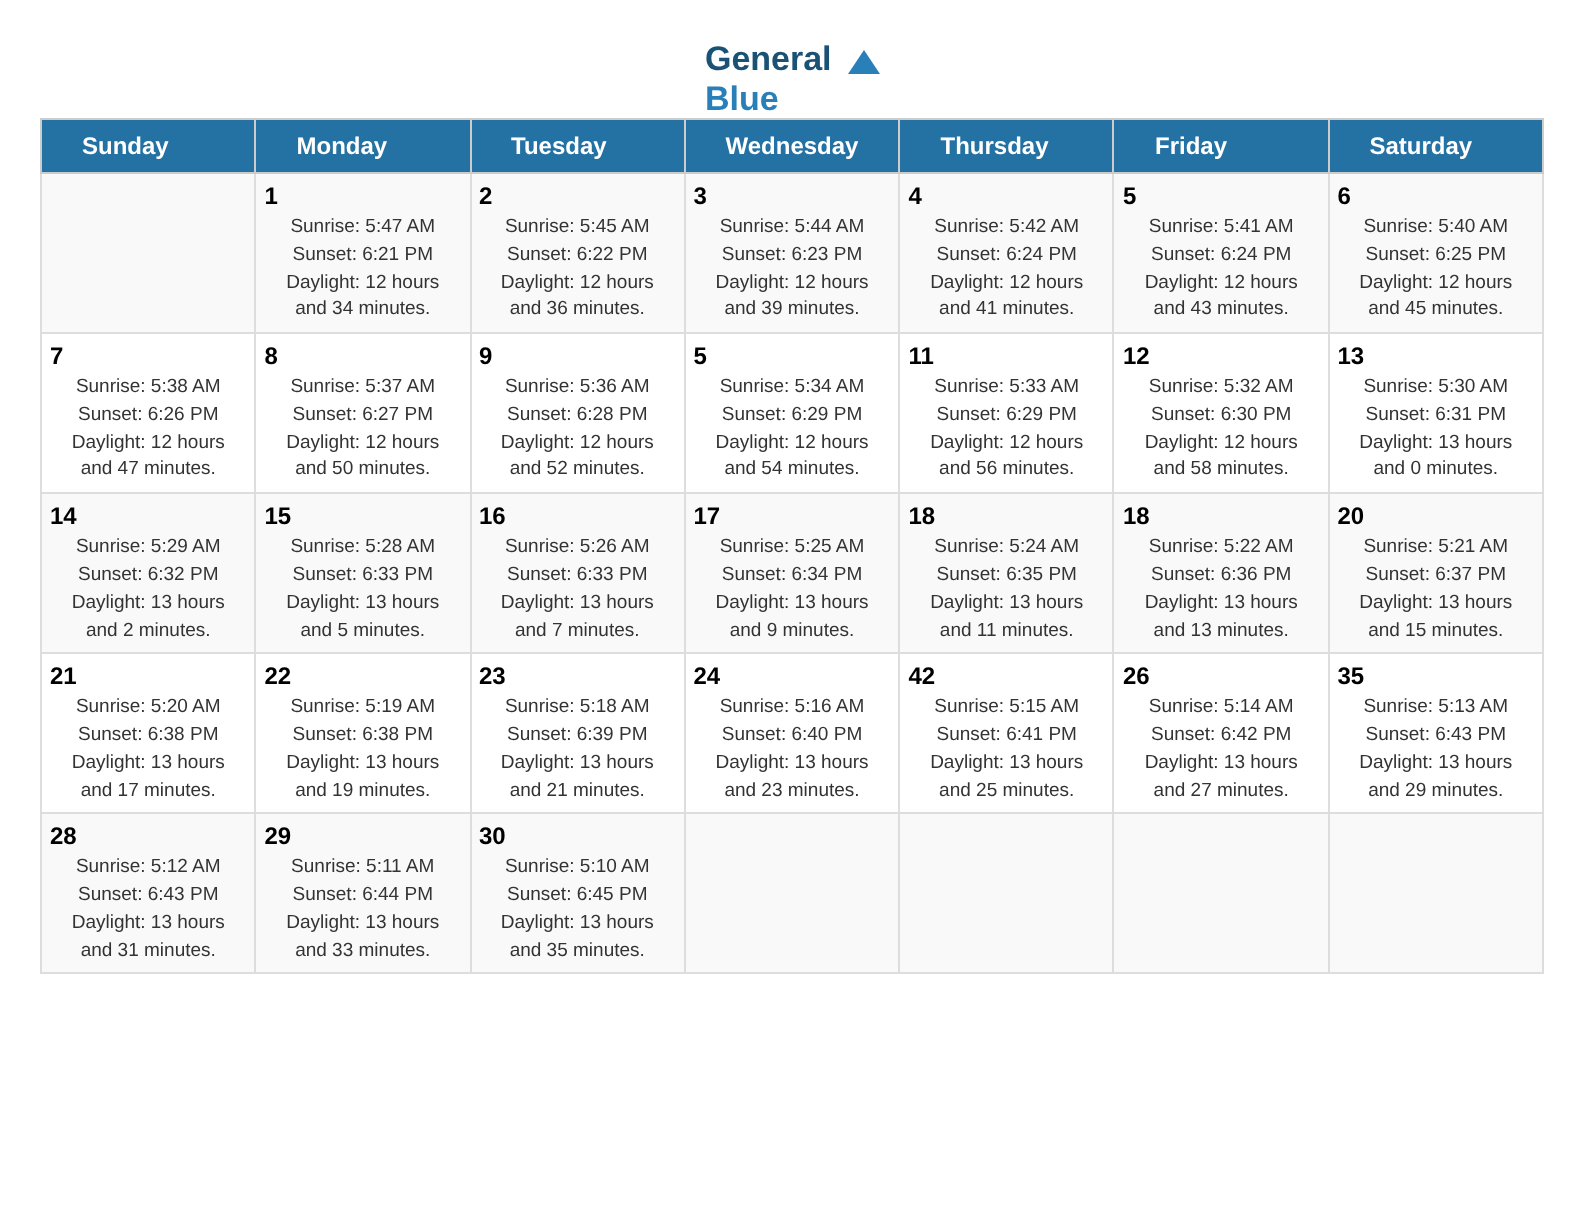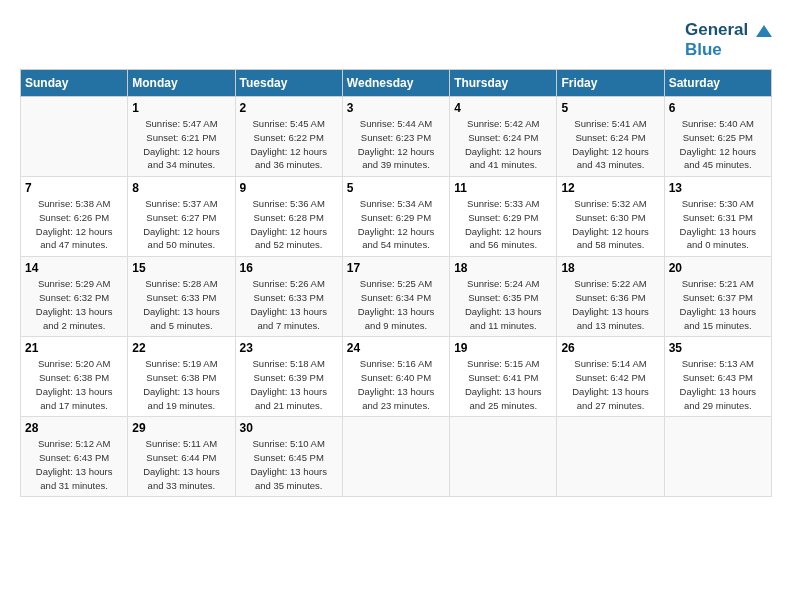--- a/index.html
+++ b/index.html
@@ -11,21 +11,21 @@
       padding: 20px;
     }
     table {
       width: 100%;
       border-collapse: collapse;
       font-size: 10.5px;
     }
     thead tr th {
       background-color: #2471a3;
       color: #fff;
-      padding: 6px 4px;
+      padding: 6px 20px;
       text-align: left;
       font-size: 12px;
       border: 1px solid #ccc;
     }
     tbody tr td {
       vertical-align: top;
       padding: 4px;
       border: 1px solid #ddd;
       min-height: 80px;
       width: 14.28%;
@@ -44,21 +44,21 @@
     .day-info {
       font-size: 9.5px;
       color: #333;
       line-height: 1.45;
       text-align: center;
     }
   </style>
 </head>
 <body>
 
-<div style="display:flex; justify-content:flex-end; align-items:flex-start; margin-bottom:10px;">
+<div style="display:flex; justify-content:center; align-items:flex-start; ">
   <div>
     <div style="display:flex; align-items:center;">
       <div style="font-size:17px; font-weight:bold; color:#1a5276; line-height:1.15;">
         <span>General</span>
         <span style="display:inline-block; width:0; height:0; border-left:8px solid transparent; border-right:8px solid transparent; border-bottom:12px solid #2980b9; margin-left:3px; vertical-align:middle;"></span>
       </div>
     </div>
     <div style="font-size:17px; font-weight:bold; color:#2980b9; line-height:1.15;">Blue</div>
   </div>
   <div style="text-align:right;">
@@ -178,21 +178,21 @@
         </td>
         <td>
           <div class="day-number">23</div>
           <div class="day-info">Sunrise: 5:18 AM<br>Sunset: 6:39 PM<br>Daylight: 13 hours<br>and 21 minutes.</div>
         </td>
         <td>
           <div class="day-number">24</div>
           <div class="day-info">Sunrise: 5:16 AM<br>Sunset: 6:40 PM<br>Daylight: 13 hours<br>and 23 minutes.</div>
         </td>
         <td>
-          <div class="day-number">19</div>
+          <div class="day-number">42</div>
           <div class="day-info">Sunrise: 5:15 AM<br>Sunset: 6:41 PM<br>Daylight: 13 hours<br>and 25 minutes.</div>
         </td>
         <td>
           <div class="day-number">26</div>
           <div class="day-info">Sunrise: 5:14 AM<br>Sunset: 6:42 PM<br>Daylight: 13 hours<br>and 27 minutes.</div>
         </td>
         <td>
           <div class="day-number">35</div>
           <div class="day-info">Sunrise: 5:13 AM<br>Sunset: 6:43 PM<br>Daylight: 13 hours<br>and 29 minutes.</div>
         </td>

